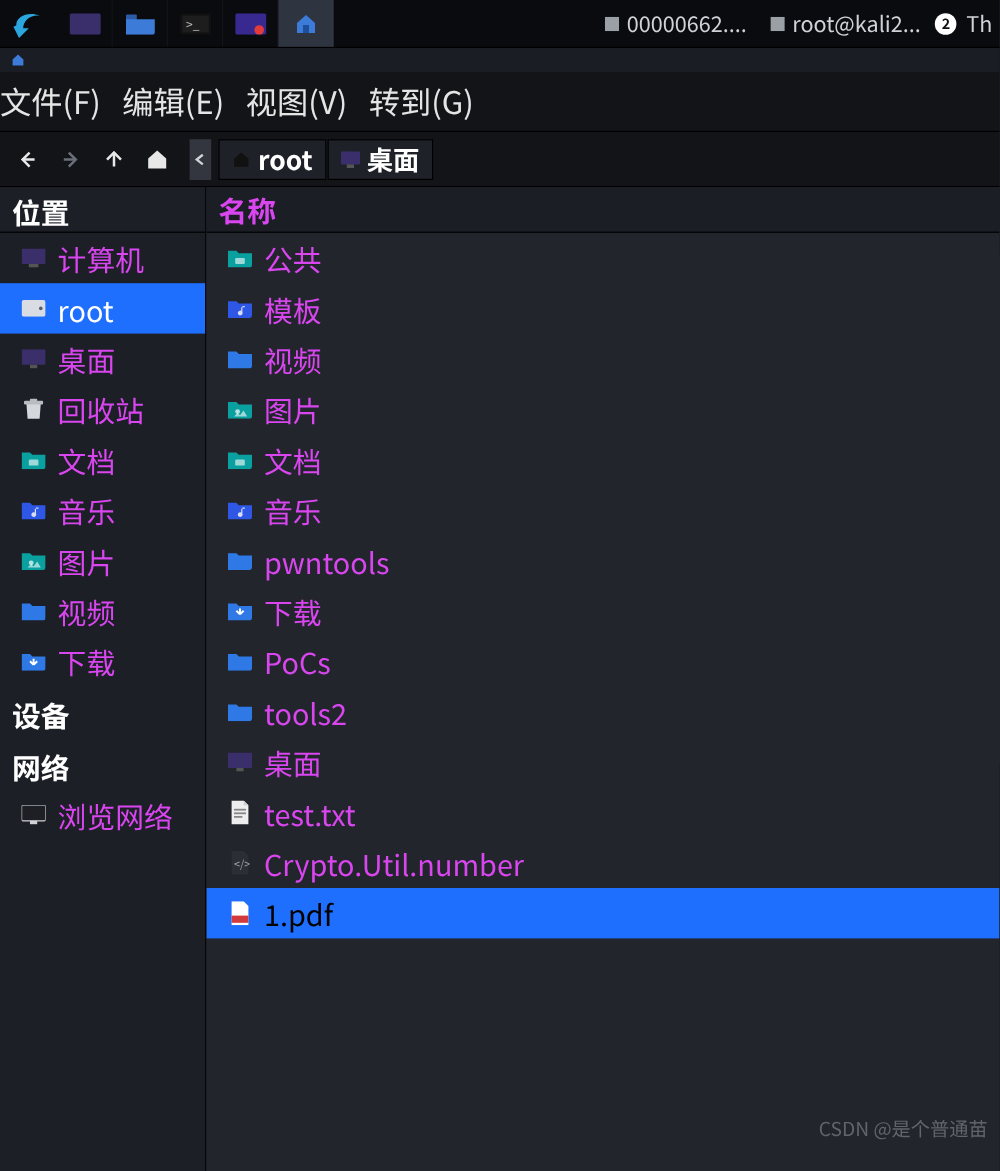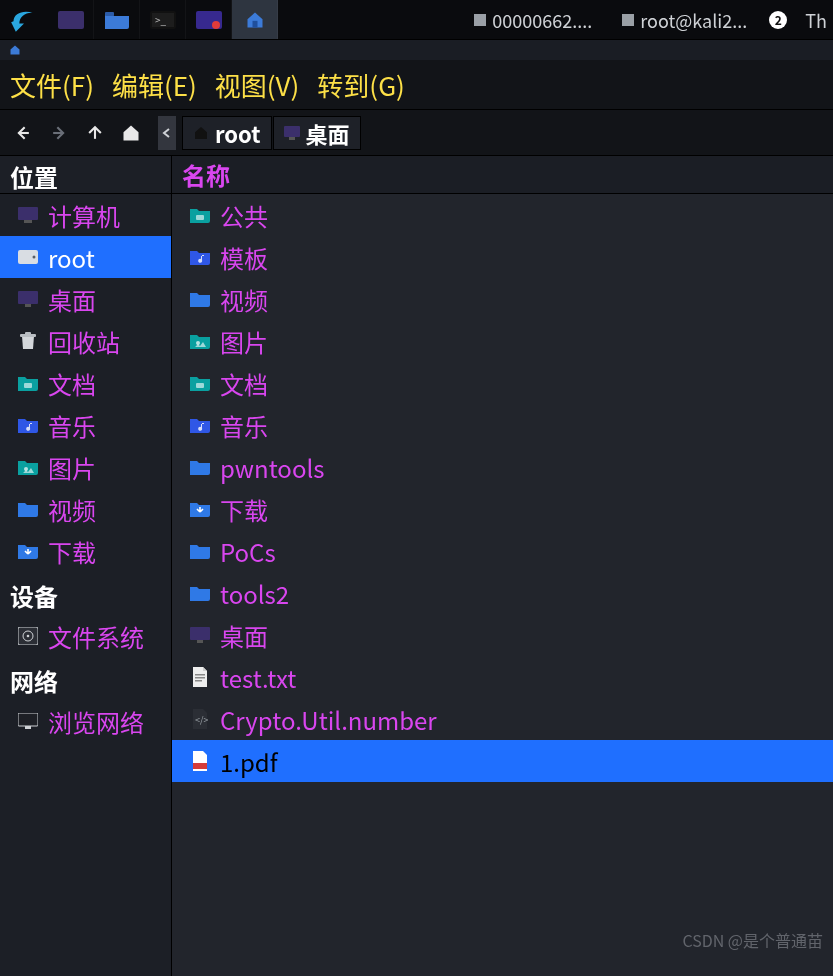--- a/index.html
+++ b/index.html
@@ -6,29 +6,29 @@
   html, body { height: 100%; background: #1f2229; color: #e8e8e8; font-family: "Noto Sans CJK SC", "Microsoft YaHei", sans-serif; font-size: 22px; overflow: hidden; }
   .stage { width: 833px; height: 976px; position: relative; background:#101216; }
 
   
   .taskbar { height: 40px; background: #0a0b0e; display:flex; align-items:stretch; color:#cfd2d6; font-size:18px; border-bottom:1px solid #000; }
   .tb-left { display:flex; align-items:stretch; }
   .tb-start { width:48px; display:flex; align-items:center; justify-content:center; }
   .tb-btn { width:46px; display:flex; align-items:center; justify-content:center; border-right:1px solid rgba(255,255,255,0.04); }
   .tb-btn.active { background:#2e3540; }
   .tb-btn svg, .tb-start svg { display:block; }
-  .tb-right { display:flex; align-items:center; gap:14px; margin-left:auto; padding:0 6px 0 10px; overflow:hidden; }
+  .tb-right { display:flex; align-items:center; gap:4px; margin-left:auto; padding:0 6px 0 10px; overflow:hidden; }
   .win-entry { display:flex; align-items:center; gap:6px; padding:0 8px; height:100%; white-space:nowrap; }
   .badge2 { width:18px; height:18px; border-radius:9px; background:#fff; color:#111; font-size:12px; font-weight:700; display:flex; align-items:center; justify-content:center; }
 
   
   .win-handle { height:20px; background:#1a1d24; display:flex; align-items:center; padding-left:8px; }
 
   
-  .menubar { height:50px; background:#121418; display:flex; align-items:center; gap:18px; padding:0 10px; font-size:26px; color:#fde047; border-bottom:1px solid #000; }
+  .menubar { height:50px; background:#121418; display:flex; align-items:center; gap:18px; padding:0 0; font-size:26px; color:#e5e5e5; border-bottom:1px solid #000; }
   .menubar .menu-item { cursor:default; }
 
   
   .navbar { height:46px; background:#121418; display:flex; align-items:center; gap:2px; padding:0 6px; border-bottom:1px solid #000; }
   .nav-btn { width:34px; height:34px; display:flex; align-items:center; justify-content:center; color:#dcdcdc; }
   .nav-btn svg { display:block; }
   .path-sep { width:18px; height:34px; background:#33363e; margin:0 4px 0 8px; display:flex; align-items:center; justify-content:center; }
   .path-seg { height:34px; background:#1e2128; display:flex; align-items:center; gap:6px; padding:0 10px; color:#fff; font-weight:600; font-size:22px; border:1px solid #000; }
   .path-seg + .path-seg { margin-left:-1px; }
 
@@ -252,32 +252,20 @@
             <span class="ico">
               <svg width="20" height="16" viewBox="0 0 20 16">
                 <path d="M0 2h7l2 2h11v10a2 2 0 0 1-2 2H0z" fill="#2f79e6"></path>
                 <path d="M10 6v5m0 0l-3-3m3 3l3-3" stroke="#fff" stroke-width="1.6" fill="none"></path>
               </svg>
             </span>
             <span>下载</span>
           </div>
         </div>
     <div class="side-group-title">设备</div>
-    <div id="devices">
-          <div class="side-item">
-            <span class="ico">
-              <svg width="20" height="18">
-                <rect width="20" height="18" rx="2" fill="#2b2e35" stroke="#cfd2d6"></rect>
-                <circle cx="10" cy="9" r="5" fill="none" stroke="#cfd2d6"></circle>
-                <circle cx="10" cy="9" r="1.3" fill="#cfd2d6"></circle>
-              </svg>
-            </span>
-            <span>文件系统</span>
-          </div>
-        </div>
     <div class="side-group-title">网络</div>
     <div id="network">
           <div class="side-item">
             <span class="ico">
               <svg width="20" height="16">
                 <rect width="20" height="13" rx="1" fill="#1d1f25" stroke="#cfd2d6"></rect>
                 <rect x="7" y="13" width="6" height="3" fill="#cfd2d6"></rect>
               </svg>
             </span>
             <span>浏览网络</span>

